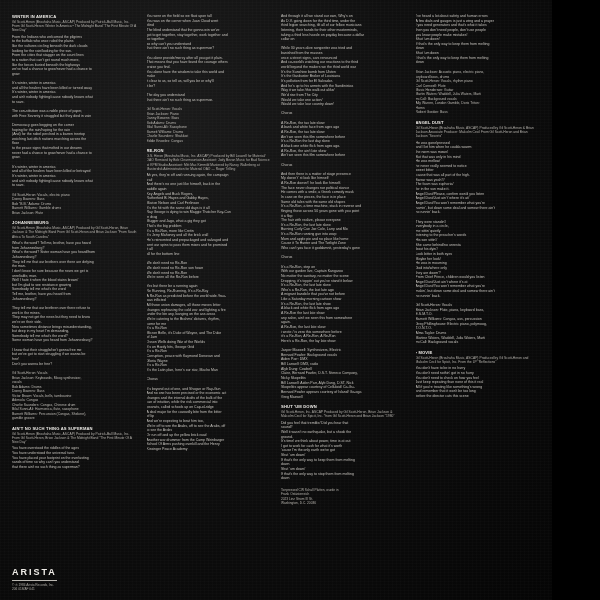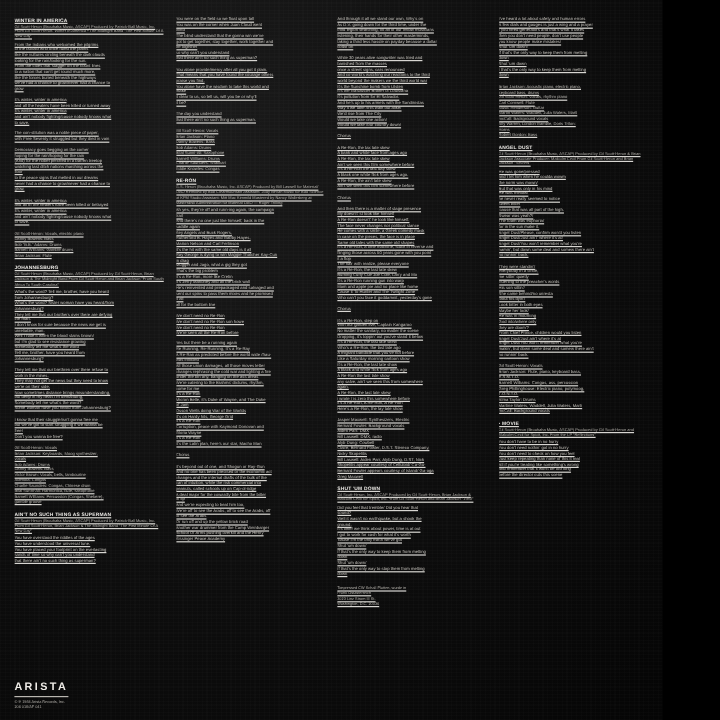--- a/index.html
+++ b/index.html
@@ -15,21 +15,20 @@
     color: #d8d6d2;
   }
   .sleeve {
     position: relative;
     width: 552px;
     height: 600px;
     background:
       radial-gradient(ellipse at 30% 20%, #1b1b1b 0%, #0d0d0d 55%, #050505 100%);
     box-sizing: border-box;
     padding: 14px 12px 10px 12px;
-    text-decoration: underline;
   }
   .grain {
     position: absolute;
     inset: 0;
     pointer-events: none;
     background-image:
       repeating-linear-gradient(0deg, rgba(255,255,255,0.012) 0px, rgba(255,255,255,0.012) 1px, rgba(0,0,0,0) 1px, rgba(0,0,0,0) 3px),
       repeating-linear-gradient(90deg, rgba(255,255,255,0.010) 0px, rgba(255,255,255,0.010) 1px, rgba(0,0,0,0) 1px, rgba(0,0,0,0) 4px);
     mix-blend-mode: screen;
   }

